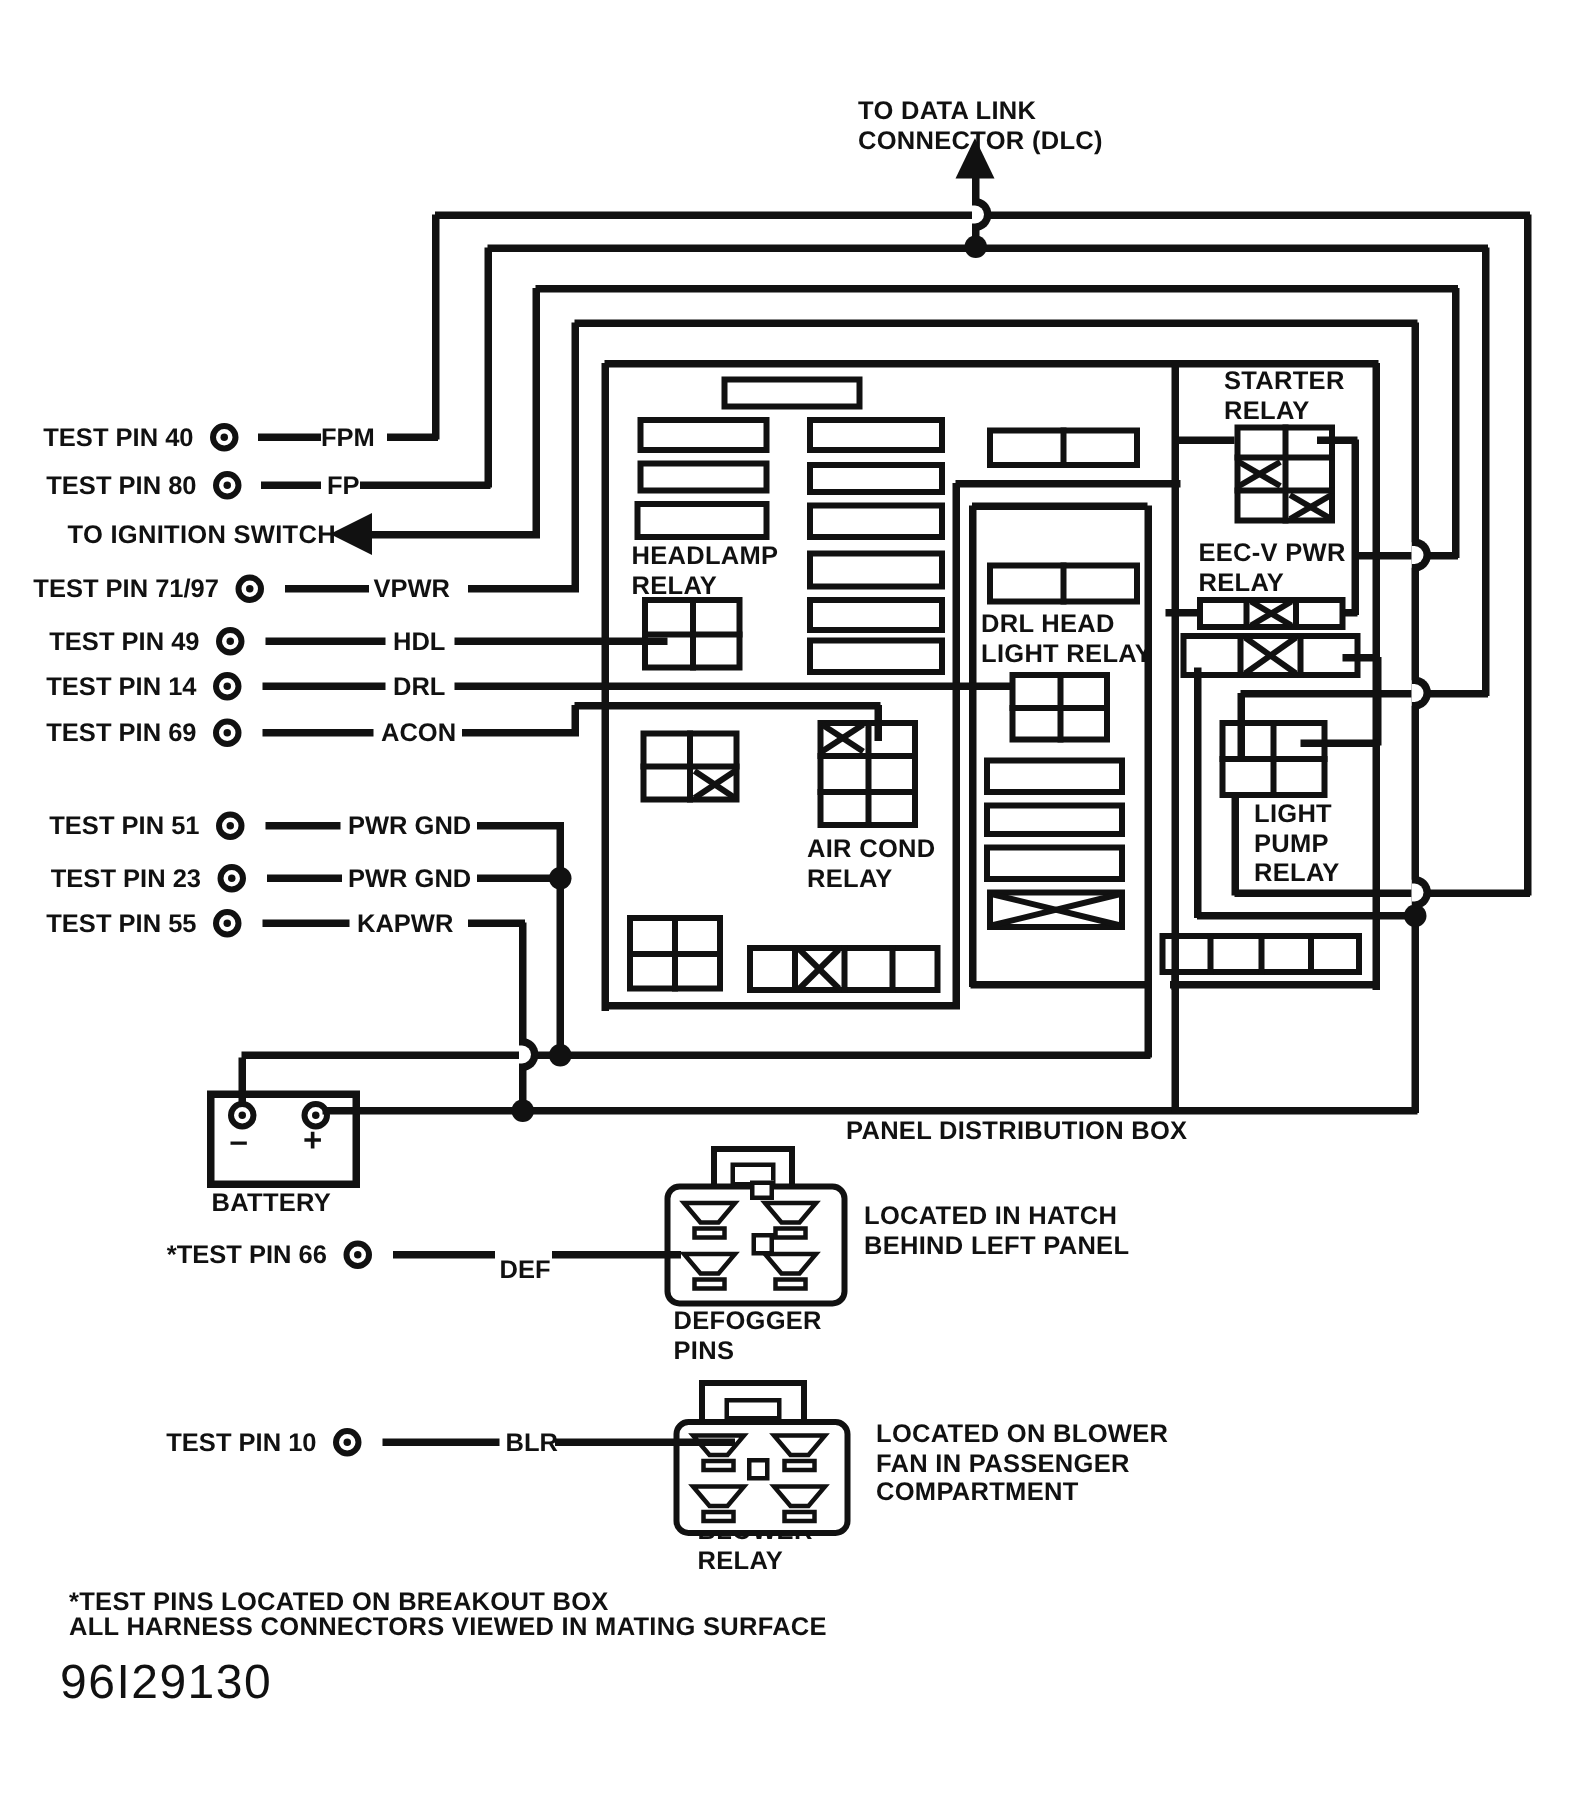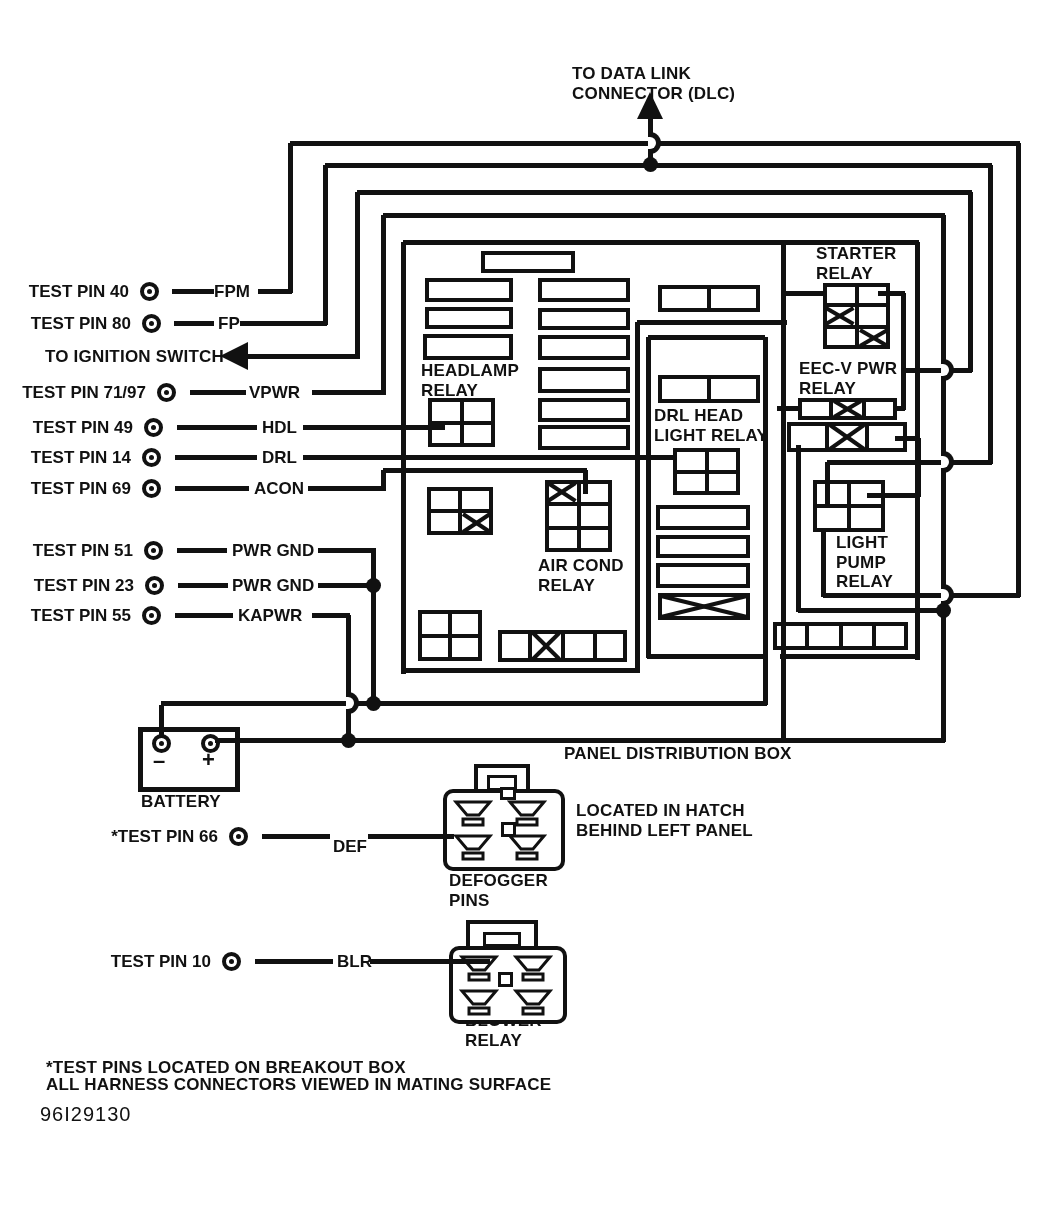--- a/index.html
+++ b/index.html
@@ -16,21 +16,21 @@
        box-sizing:border-box;background:#fff;}
   .pin-circle::after{content:"";position:absolute;left:3px;top:3px;width:5px;height:5px;
        border-radius:50%;background:#111;}
   .pin-label{position:absolute;font-weight:bold;font-size:17px;text-align:right;white-space:nowrap;}
   .sig-label{position:absolute;font-weight:bold;font-size:17px;white-space:nowrap;}
   .arrow-left{position:absolute;width:0;height:0;border-right:28px solid #111;
        border-top:14px solid transparent;border-bottom:14px solid transparent;}
   .arrow-up{position:absolute;width:0;height:0;border-bottom:27px solid #111;
        border-left:13px solid transparent;border-right:13px solid transparent;}
   .term-sign{position:absolute;font-weight:bold;font-size:22px;}
-  .fig-id{position:absolute;font-weight:normal;font-size:20px;letter-spacing:1px;}
+  .fig-id{position:absolute;font-weight:normal;font-size:32px;letter-spacing:1px;}
   .conn-body{position:absolute;border:4px solid #111;border-radius:10px;background:#fff;}
   .conn-tab{position:absolute;border:4px solid #111;background:#fff;}
   svg{position:absolute;overflow:visible;}
 </style>
 </head>
 <body>
 
 <div id="canvas">
 
   <div class="lbl" style="left:572px;top:64px;">TO DATA LINK
@@ -50,20 +50,23 @@
 PUMP
 RELAY</div>
   <div class="lbl" style="left:564px;top:744px;">PANEL DISTRIBUTION BOX</div>
   <div class="lbl" style="left:141px;top:792px;">BATTERY</div>
   <div class="lbl" style="left:449px;top:871px;">DEFOGGER
 PINS</div>
   <div class="lbl" style="left:576px;top:801px;">LOCATED IN HATCH
 BEHIND LEFT PANEL</div>
   <div class="lbl" style="left:465px;top:1011px;">BLOWER
 RELAY</div>
+  <div class="lbl" style="left:584px;top:946px;">LOCATED ON BLOWER
+FAN IN PASSENGER
+COMPARTMENT</div>
   <div class="lbl" style="left:46px;top:1075px;">ALL HARNESS CONNECTORS VIEWED IN MATING SURFACE</div>
   <div class="lbl" style="left:46px;top:1058px;">*TEST PINS LOCATED ON BREAKOUT BOX</div>
   <div class="fig-id" style="left:40px;top:1103px;">96I29130</div>
 
   <div class="arrow-up" style="left:637px;top:92px;"></div>
   <div class="arrow-left" style="left:220px;top:342px;"></div>
 
   <div class="rect" style="left:138px;top:727px;width:92px;height:55px;border-width:5px;"></div>
   <div class="pin-circle" style="left:152px;top:734px;"></div>
   <div class="pin-circle" style="left:201px;top:734px;"></div>

